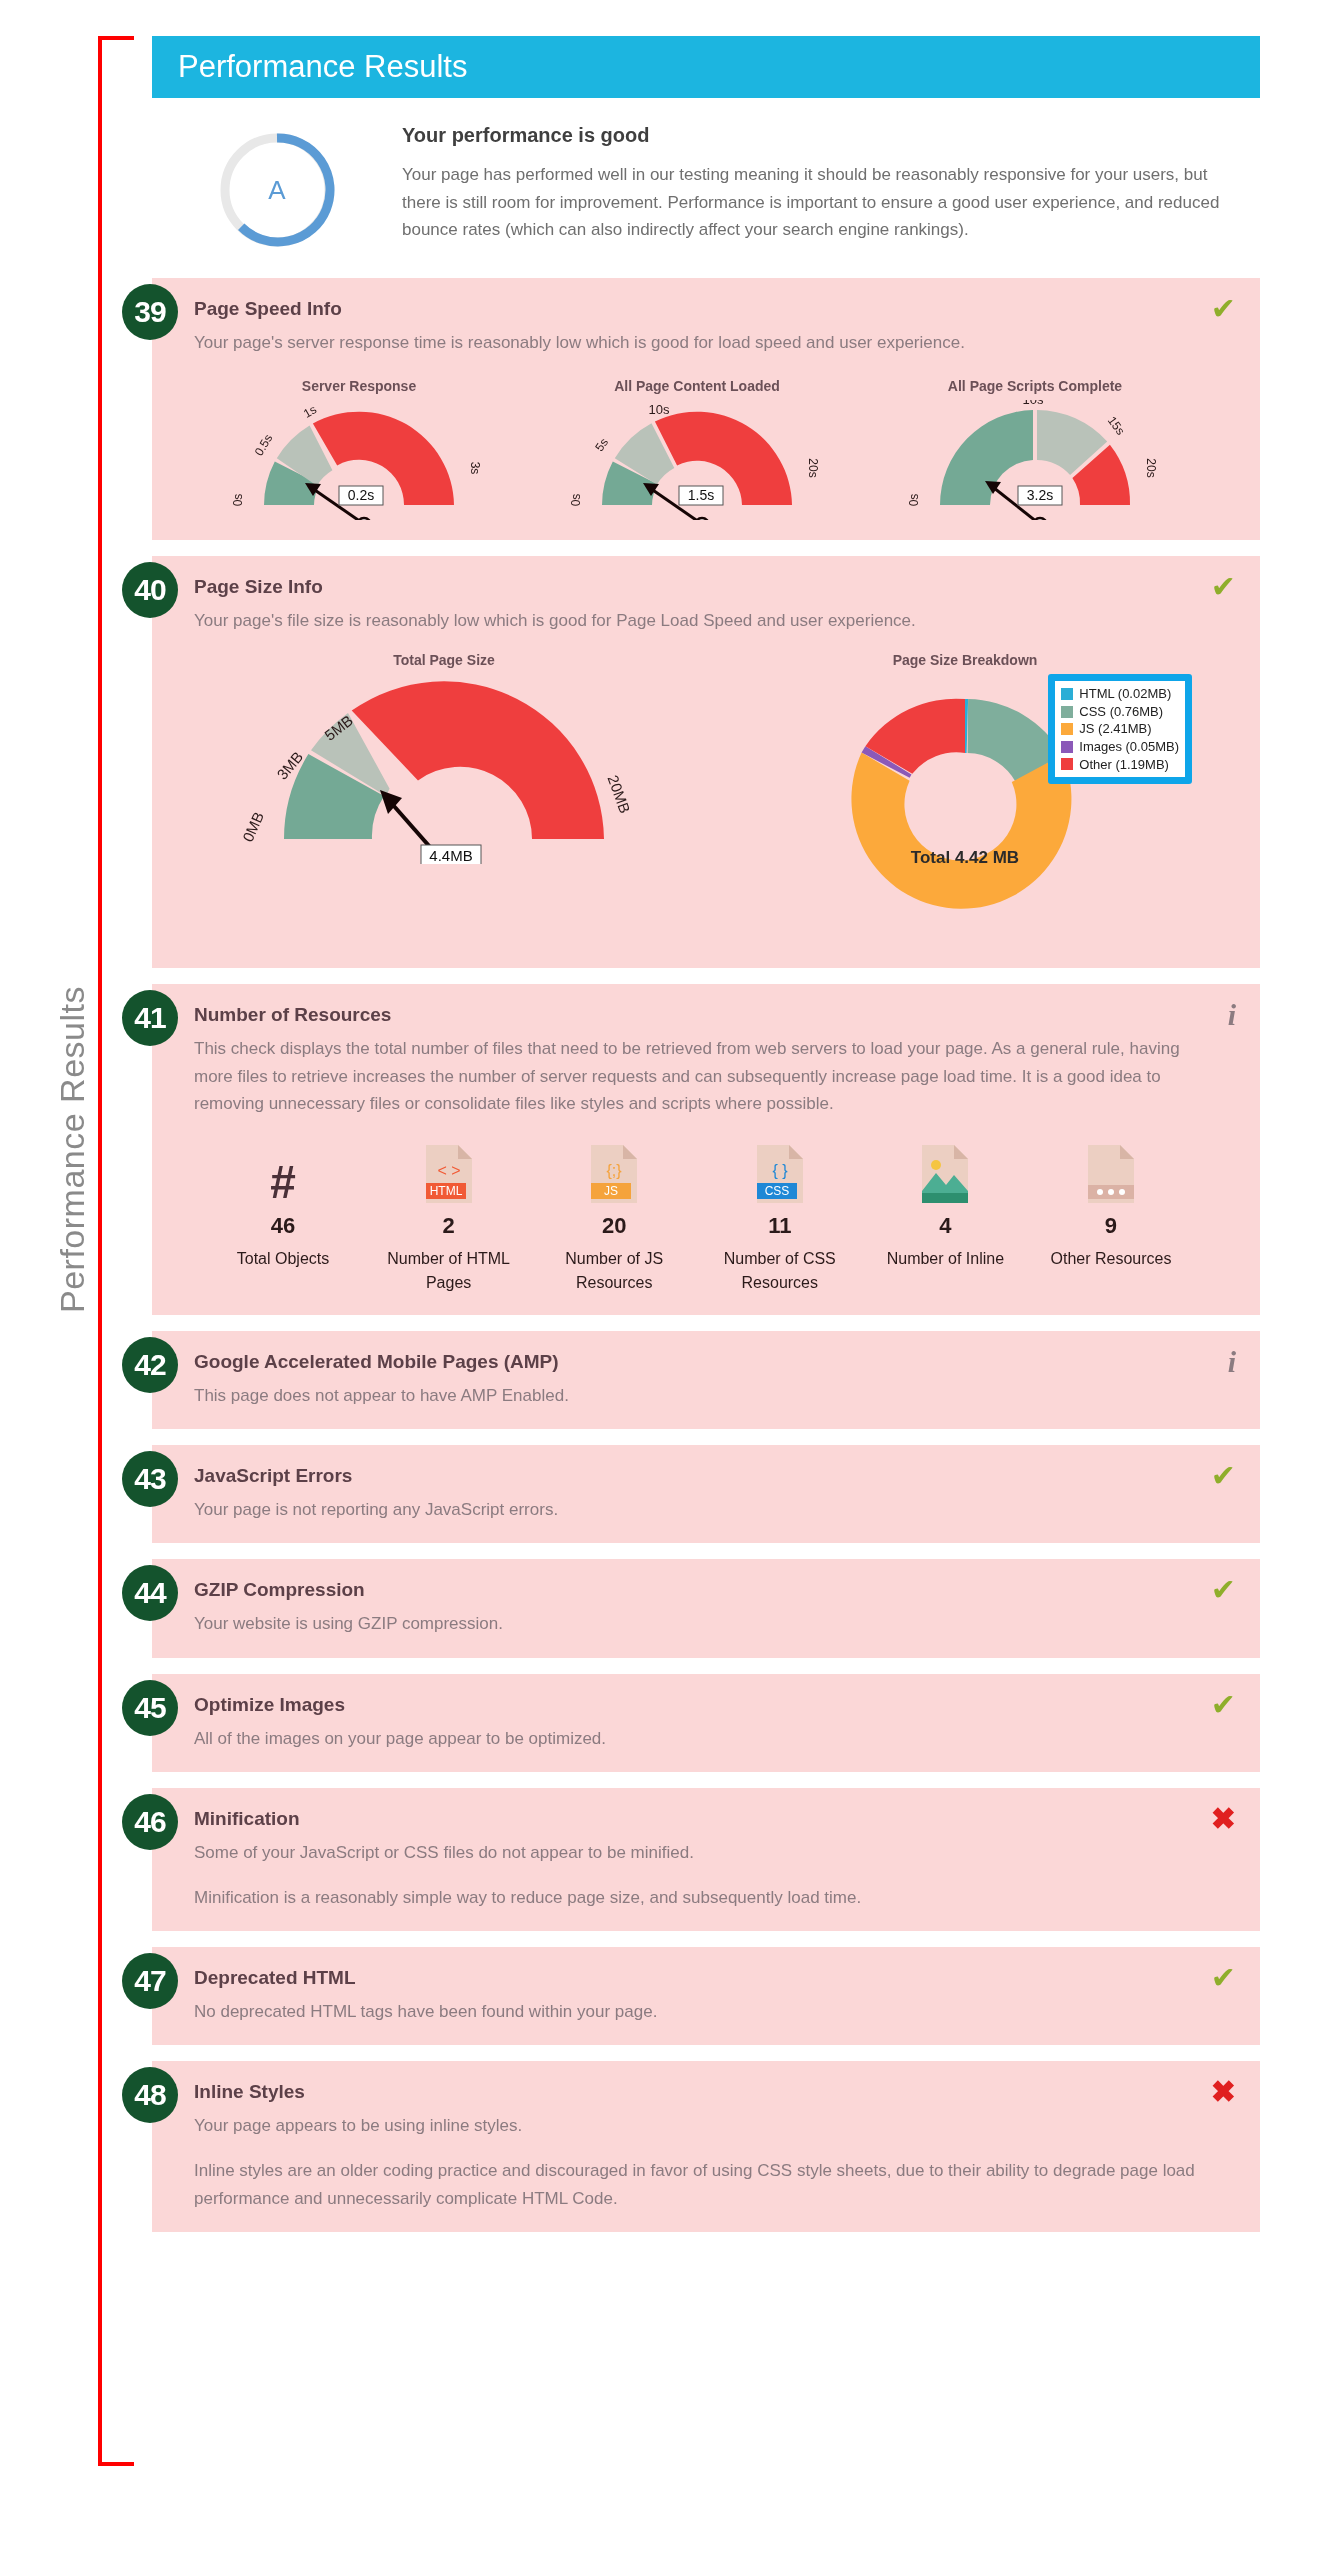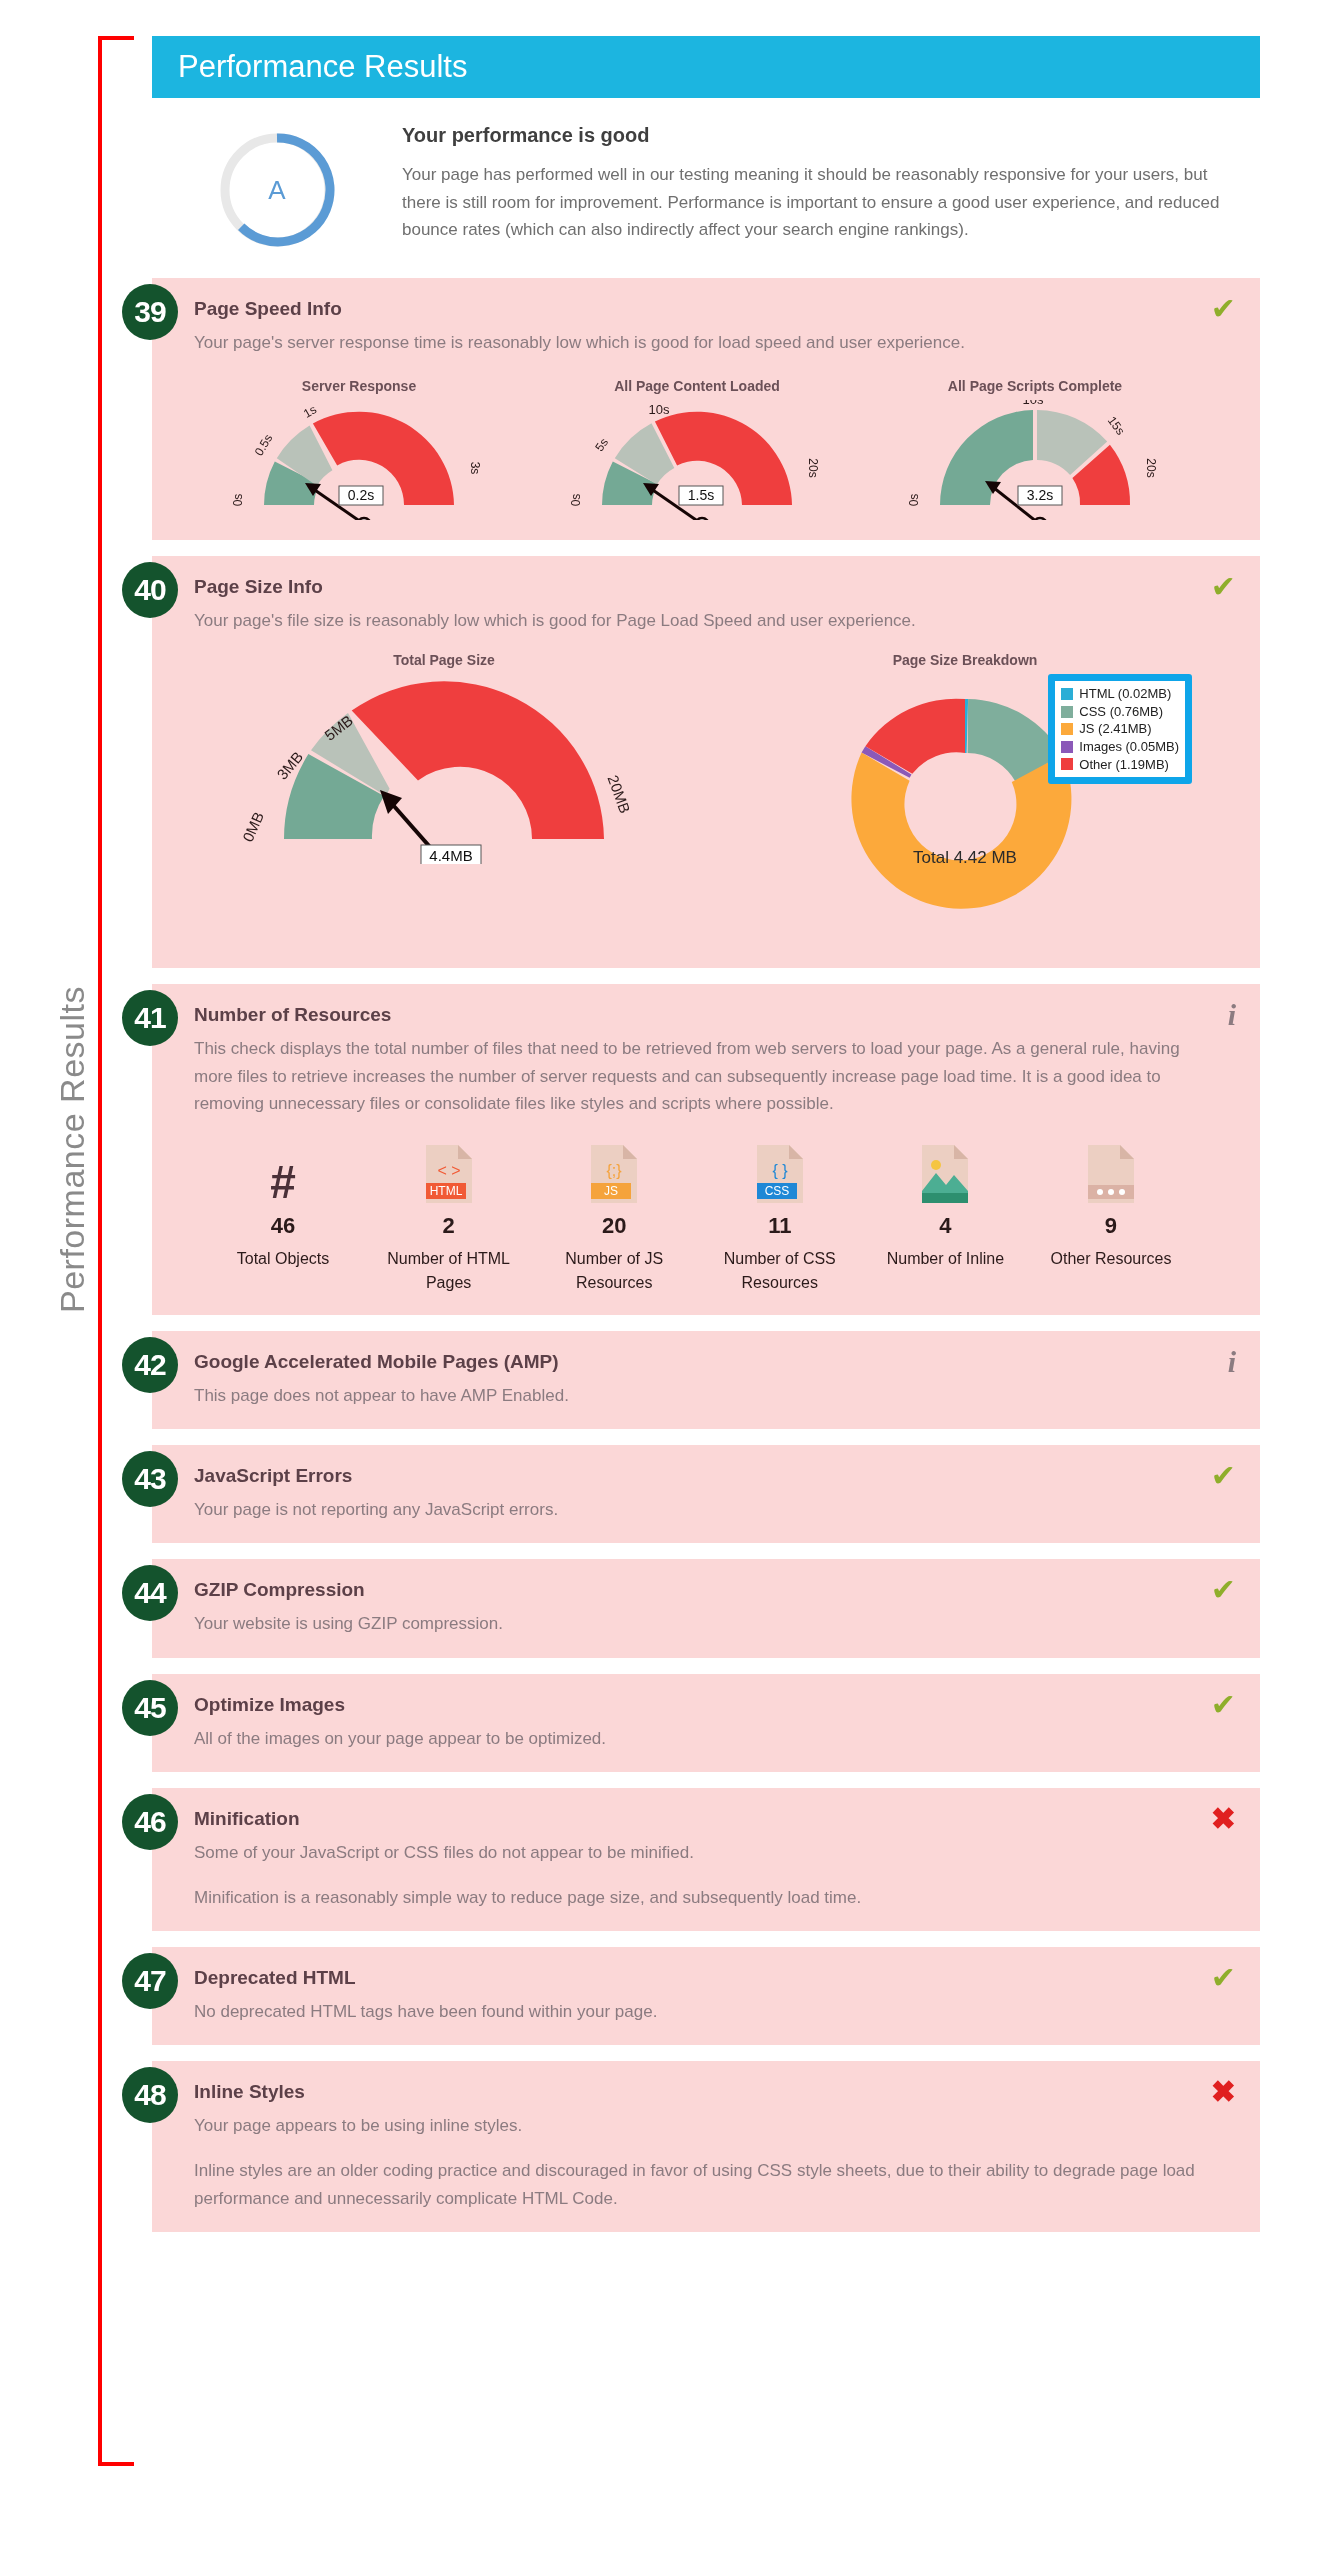--- a/index.html
+++ b/index.html
@@ -181,21 +181,21 @@
     width: 12px; height: 12px;
     margin-right: 6px;
     flex: 0 0 12px;
   }
   .donut-center {
     position: absolute;
     left: 0; right: 0;
     top: 196px;
     text-align: center;
     font-size: 17px;
-    font-weight: normal;
+    font-weight: bold;
     color: #2b2b2b;
   }
 
   
   .resources {
     display: flex;
     justify-content: space-between;
     margin-top: 26px;
     padding: 0 14px;
   }

